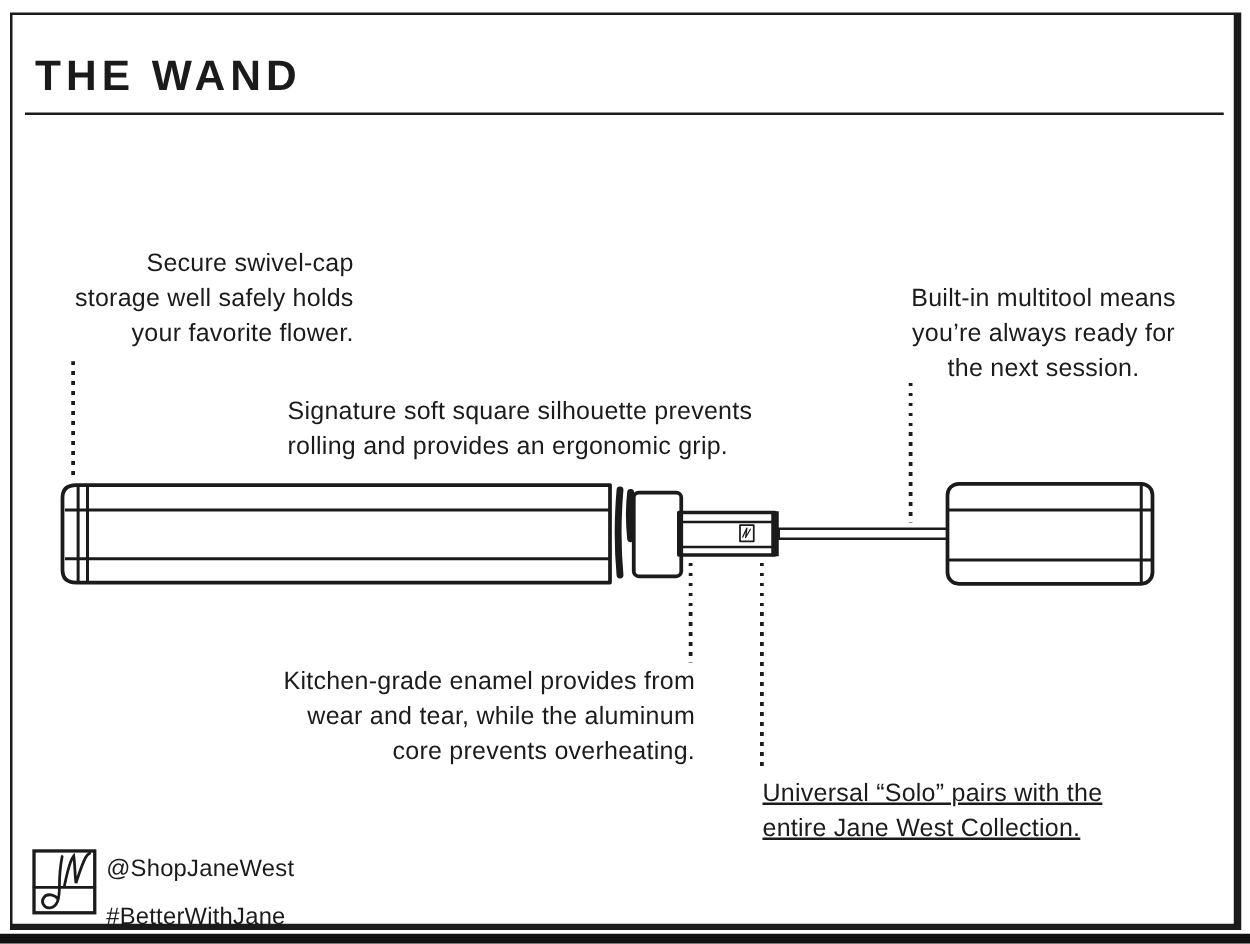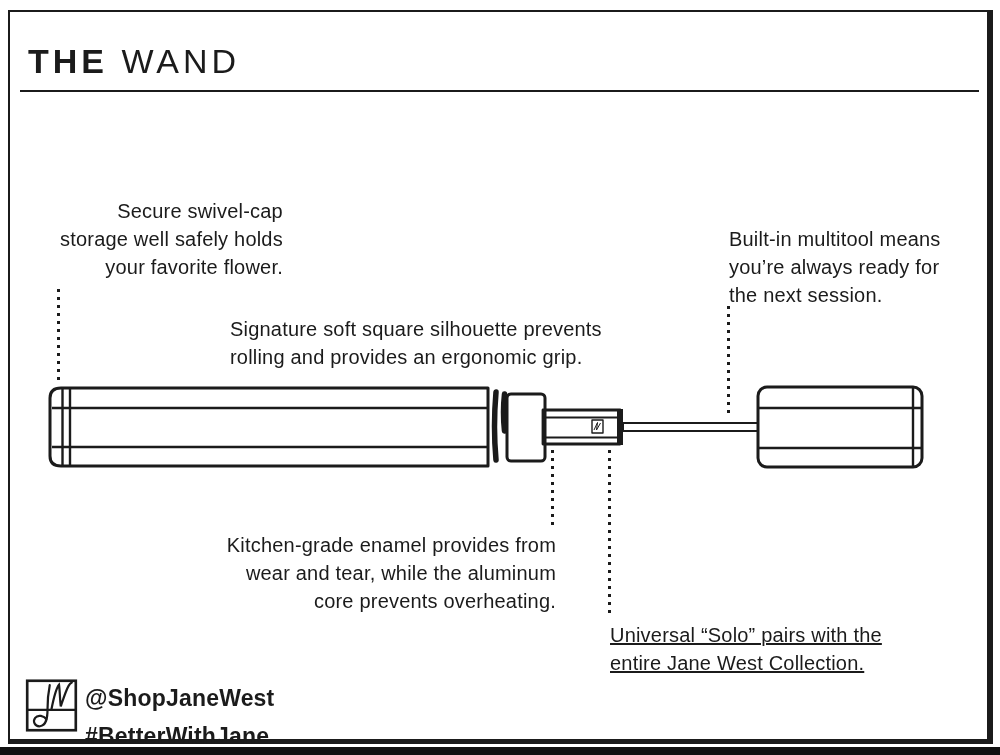--- a/index.html
+++ b/index.html
@@ -19,49 +19,49 @@
     border-right-width: 6px;
     border-bottom-width: 5px;
     background: #ffffff;
   }
   .title {
     position: absolute; left: 28px; top: 42px;
     font-size: 34px; letter-spacing: 4px;
     white-space: nowrap;
   }
   .title .light { font-weight: 700; }
-  .title .bold  { font-weight: 400; }
+  .title .bold  { font-weight: 700; }
   .title-underline {
     position: absolute; left: 20px; top: 90px;
     width: 959px; height: 2px; background: #1b1b1b;
   }
   .note {
     position: absolute;
     font-size: 20px; line-height: 28px;
     letter-spacing: 0.2px;
     white-space: pre-line;
   }
   #note-swivel     { left: 60px;  top: 197px; text-align: right; }
-  #note-multitool  { left: 729px; top: 225px; text-align: left; }
+  #note-multitool  { left: 729px; top: 225px; text-align: center; }
   #note-silhouette { left: 230px; top: 315px; width: 400px; text-align: left; }
   #note-enamel     { left: 210px; top: 531px; width: 346px; text-align: right; }
   #note-solo       { left: 610px; top: 621px; text-align: left; text-decoration: underline; }
   .leader {
     position: absolute; width: 3px;
     background-image: repeating-linear-gradient(to bottom, #1b1b1b 0 3px, transparent 3px 8px);
   }
   #leader-swivel    { left: 57px;  top: 289px; height: 95px;  }
   #leader-multitool { left: 727px; top: 306px; height: 112px; }
   #leader-enamel    { left: 551px; top: 450px; height: 80px;  }
   #leader-solo      { left: 608px; top: 450px; height: 167px; }
   .diagram-svg { position: absolute; left: 0; top: 0; }
   .footer-logo { position: absolute; left: 25px; top: 678px; }
   .social {
     position: absolute; left: 85px;
-    font-size: 23px; font-weight: 700; letter-spacing: 0.2px;
+    font-size: 19px; font-weight: 400; letter-spacing: 0.2px;
   }
   #social-handle  { top: 685px; }
   #social-hashtag { top: 709px; margin-top: 14px; }
   .bottom-bar {
     position: absolute; left: 0; top: 747px;
     width: 1000px; height: 8px; background: #111111;
   }
 </style>
 </head>
 <body>

